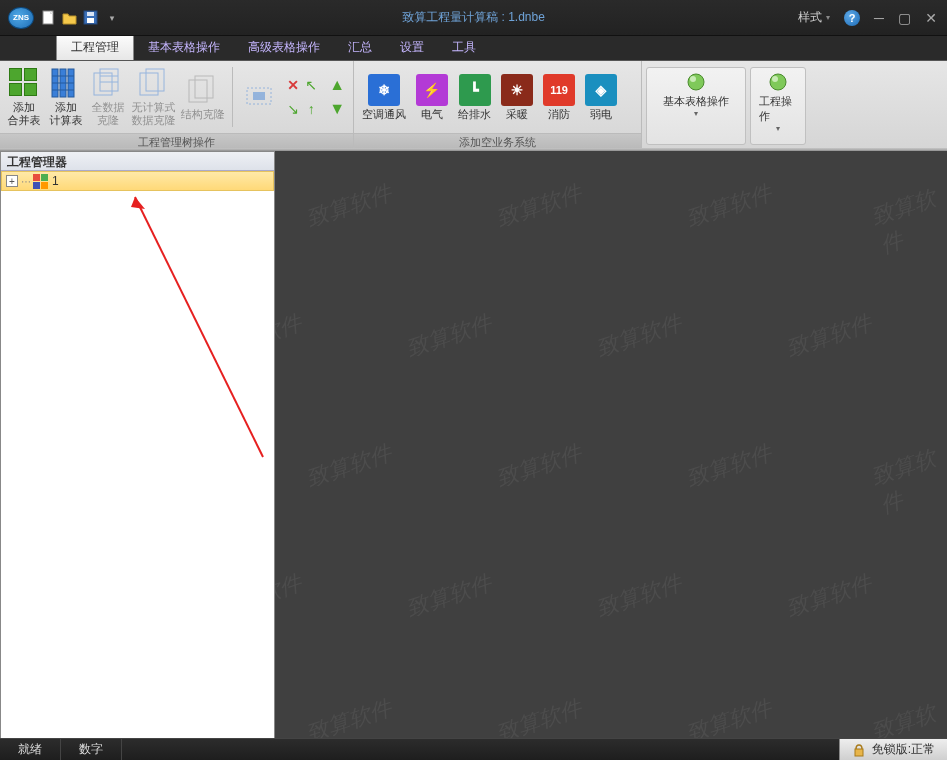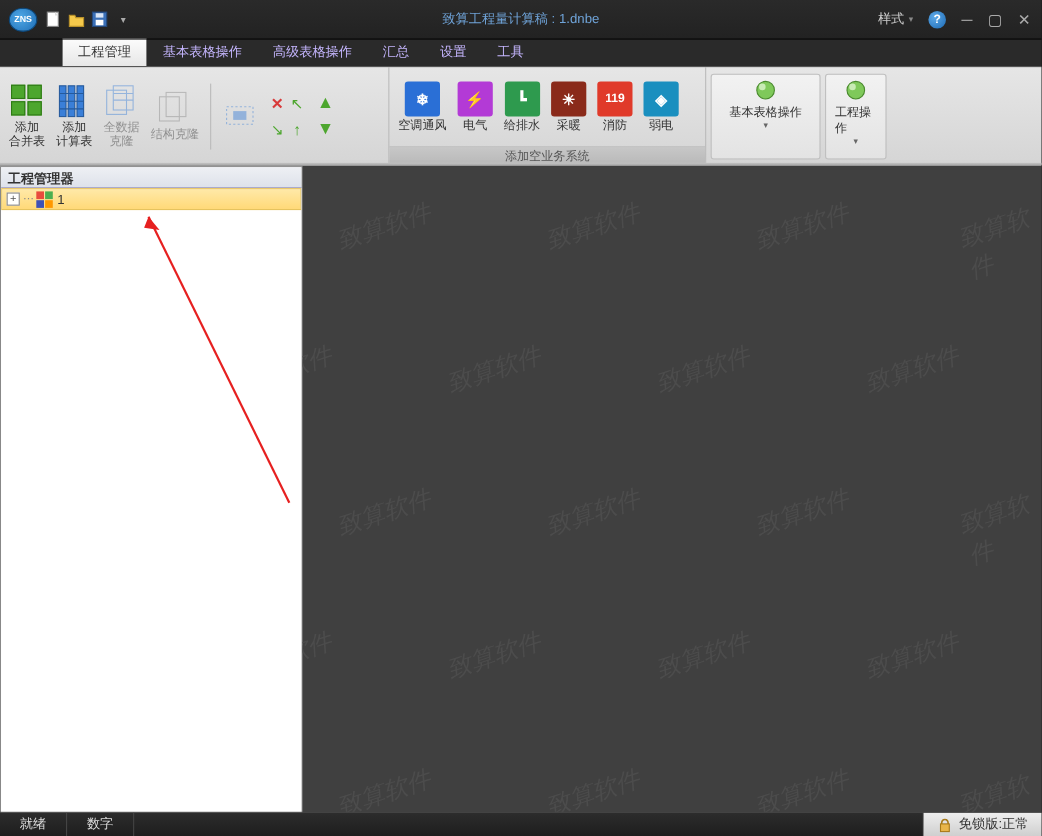--- a/index.html
+++ b/index.html
@@ -169,20 +169,30 @@
               <line x1="7" y1="8" x2="25" y2="8" stroke="#3a7fd8"></line>
               <line x1="7" y1="14" x2="25" y2="14" stroke="#3a7fd8"></line>
             </svg>
         </div>
         <div class="lbl">全数据
 克隆</div>
       </div>
       <div class="rbtn disabled">
         <div class="ico">
           <svg width="30" height="30">
+              <rect x="1" y="5" width="18" height="22" fill="none" stroke="#3a7fd8"></rect>
+              <rect x="7" y="1" width="18" height="22" fill="none" stroke="#3a7fd8"></rect>
+            </svg>
+        </div>
+        <div class="lbl">无计算式
+数据克隆</div>
+      </div>
+      <div class="rbtn disabled">
+        <div class="ico">
+          <svg width="30" height="30">
               <rect x="1" y="5" width="18" height="22" fill="none" stroke="#888"></rect>
               <rect x="7" y="1" width="18" height="22" fill="none" stroke="#888"></rect>
             </svg>
         </div>
         <div class="lbl">结构克隆</div>
       </div>
       <div style="width:1px;height:60px;background:#bbb;margin:0 4px"></div>
       <div class="rbtn disabled">
         <div class="ico">
           <svg width="26" height="18">
@@ -195,20 +205,21 @@
         <div class="arr-ic" style="color:#d83a3a;font-weight:bold">✕</div>
         <div class="arr-ic" style="color:#4da62e">↖</div>
         <div class="arr-ic" style="color:#4da62e">↘</div>
         <div class="arr-ic" style="color:#4da62e">↑</div>
       </div>
       <div style="display:flex;flex-direction:column;gap:6px;padding:4px">
         <div style="color:#4da62e;font-size:16px">▲</div>
         <div style="color:#4da62e;font-size:16px">▼</div>
       </div>
     </div>
+    <div class="rgroup-title">工程管理树操作</div>
   </div>
 
   <div class="rgroup" style="width:288px">
     <div class="rgroup-body">
       <div class="rbtn">
         <div class="ico">
             <div class="tpl-ico" style="background:#2a6fd6">❄</div>
           </div>
         <div class="lbl">空调通风</div>
       </div>

